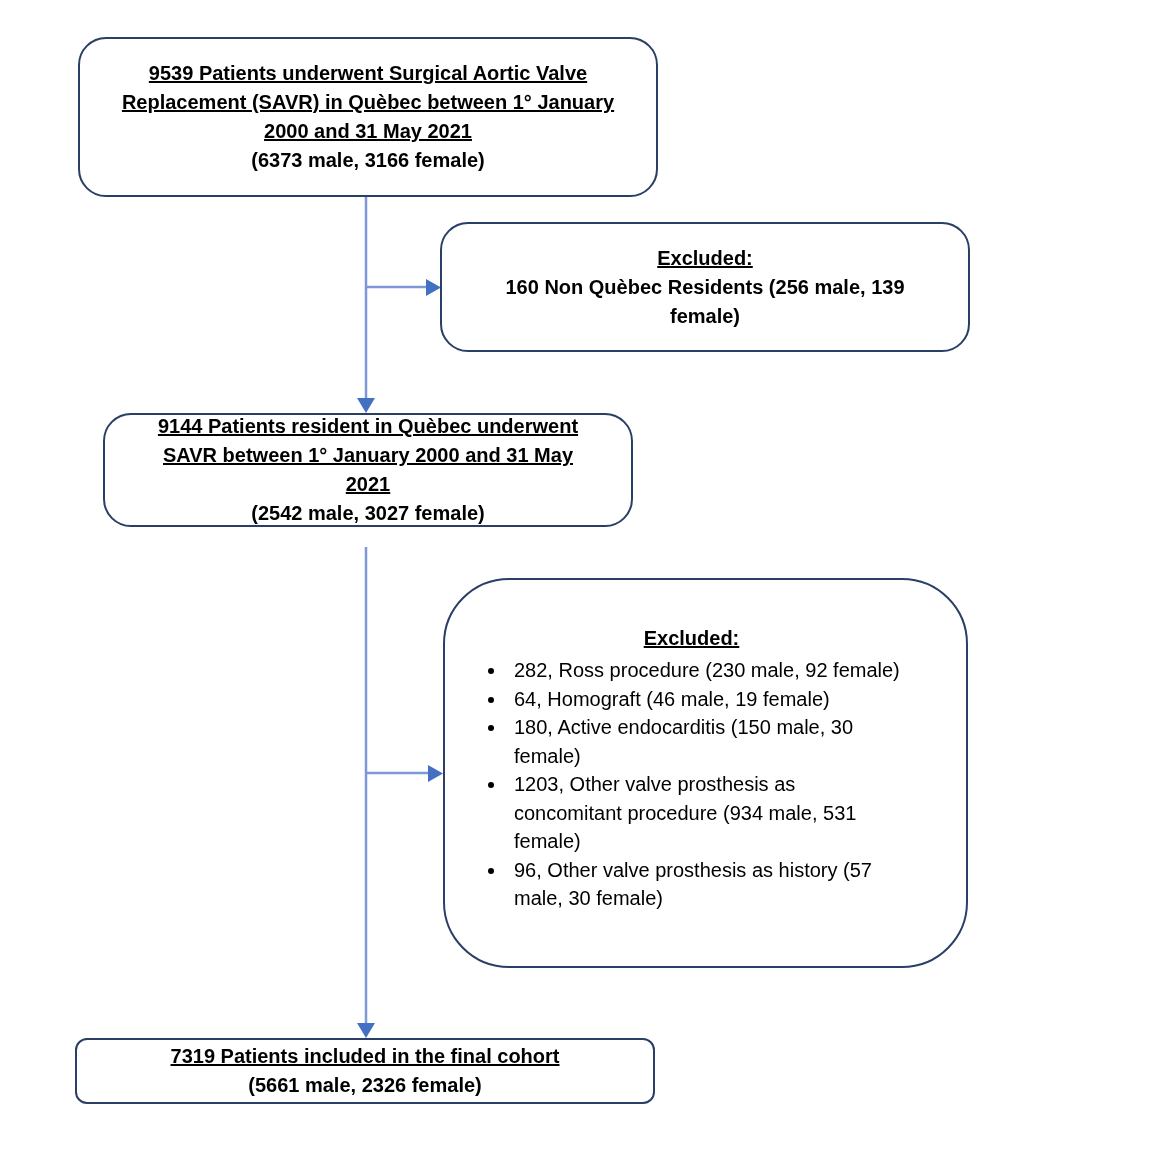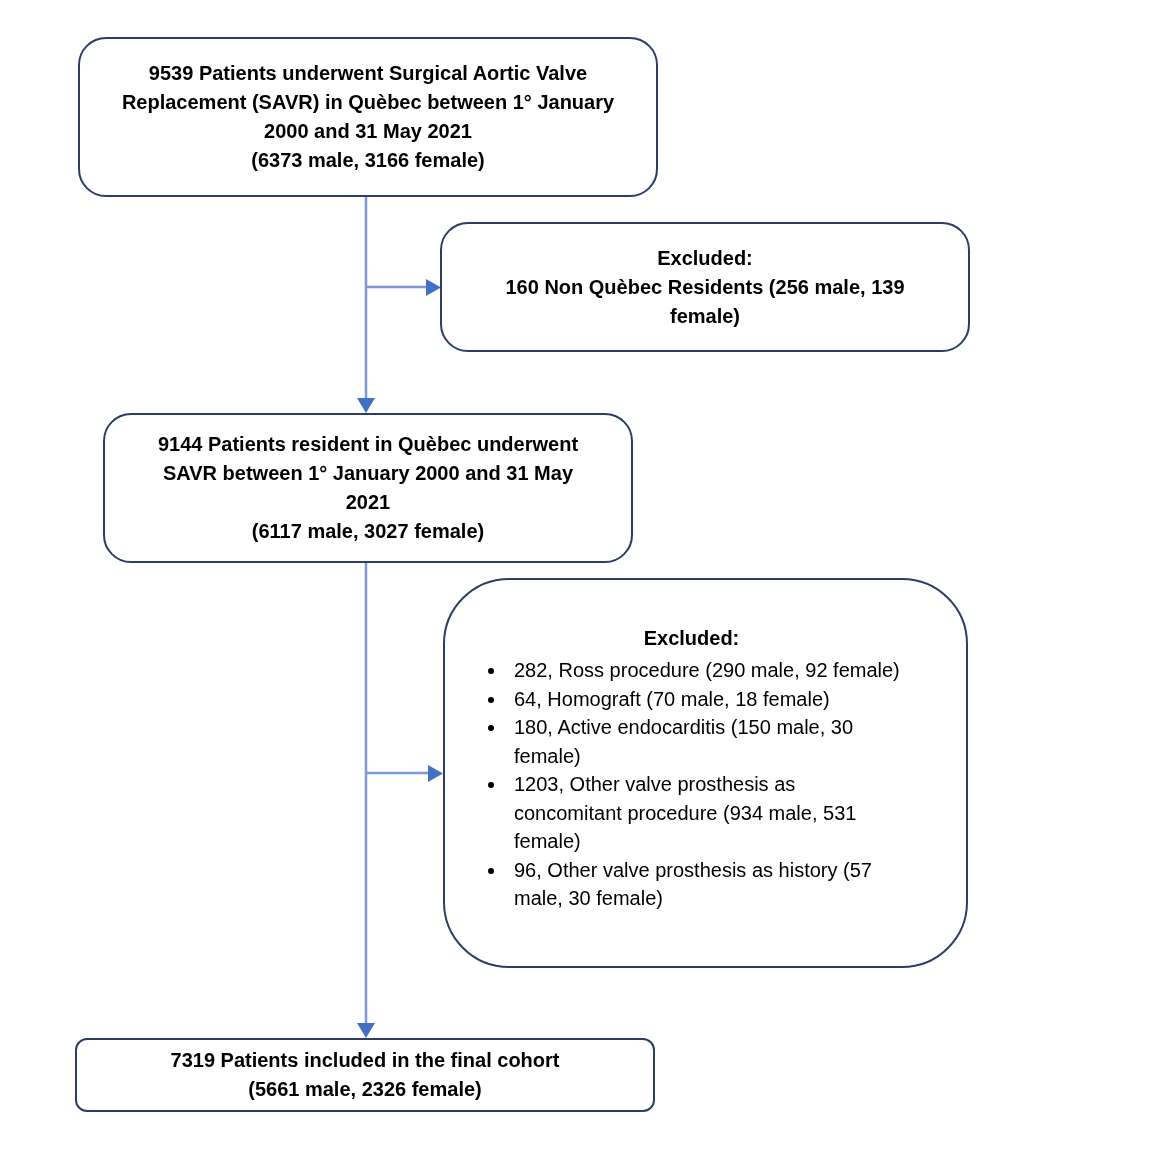--- a/index.html
+++ b/index.html
@@ -25,37 +25,38 @@
     flex-direction: column;
     justify-content: center;
     align-items: center;
     text-align: center;
     font-size: 20px;
     line-height: 29px;
   }
   .title {
     font-weight: bold;
     white-space: pre-line;
+    text-decoration: underline;
   }
   .subtitle {
     font-weight: bold;
     white-space: pre-line;
   }
   #box-initial {
     left: 78px; top: 37px; width: 580px; height: 160px;
     border-radius: 28px;
     padding: 0 26px;
   }
   #excl-residents {
     left: 440px; top: 222px; width: 530px; height: 130px;
     border-radius: 28px;
     padding: 0 44px;
   }
   #box-resident {
-    left: 103px; top: 413px; width: 530px; height: 150px;
+    left: 103px; top: 413px; width: 530px; height: 114px;
     border-radius: 28px;
     padding: 0 22px;
   }
   #excl-criteria {
     left: 443px; top: 578px; width: 525px; height: 390px;
     border-radius: 66px;
     justify-content: flex-start;
     padding: 44px 28px 0 0;
   }
   #excl-criteria .title { width: 100%; }
@@ -68,21 +69,21 @@
     list-style: disc outside;
     font-size: 20px;
     line-height: 28.5px;
   }
   #excl-criteria li {
     padding-left: 7px;
     margin: 0;
     white-space: pre-line;
   }
   #box-final {
-    left: 75px; top: 1038px; width: 580px; height: 74px;
+    left: 75px; top: 1038px; width: 580px; height: 66px;
     border-radius: 12px;
     padding: 0 20px;
   }
   .connectors {
     position: absolute;
     left: 0; top: 0;
     width: 1172px;
     height: 1156px;
     pointer-events: none;
   }
@@ -113,28 +114,28 @@
   <div class="node" id="excl-residents">
     <span class="title">Excluded:</span>
     <span class="subtitle">160 Non Quèbec Residents (256 male, 139
 female)</span>
   </div>
 
   <div class="node" id="box-resident">
     <span class="title">9144 Patients resident in Quèbec underwent
 SAVR between 1° January 2000 and 31 May
 2021</span>
-    <span class="subtitle">(6117 male, 3027 female)</span>
+    <span class="subtitle">(2542 male, 3027 female)</span>
   </div>
 
   <div class="node" id="excl-criteria">
     <span class="title">Excluded:</span>
     <ul>
-      <li>282, Ross procedure (290 male, 92 female)</li>
-      <li>64, Homograft (70 male, 18 female)</li>
+      <li>282, Ross procedure (230 male, 92 female)</li>
+      <li>64, Homograft (46 male, 19 female)</li>
       <li>180, Active endocarditis (150 male, 30
 female)</li>
       <li>1203, Other valve prosthesis as
 concomitant procedure (934 male, 531
 female)</li>
       <li>96, Other valve prosthesis as history (57
 male, 30 female)</li>
     </ul>
   </div>
 

